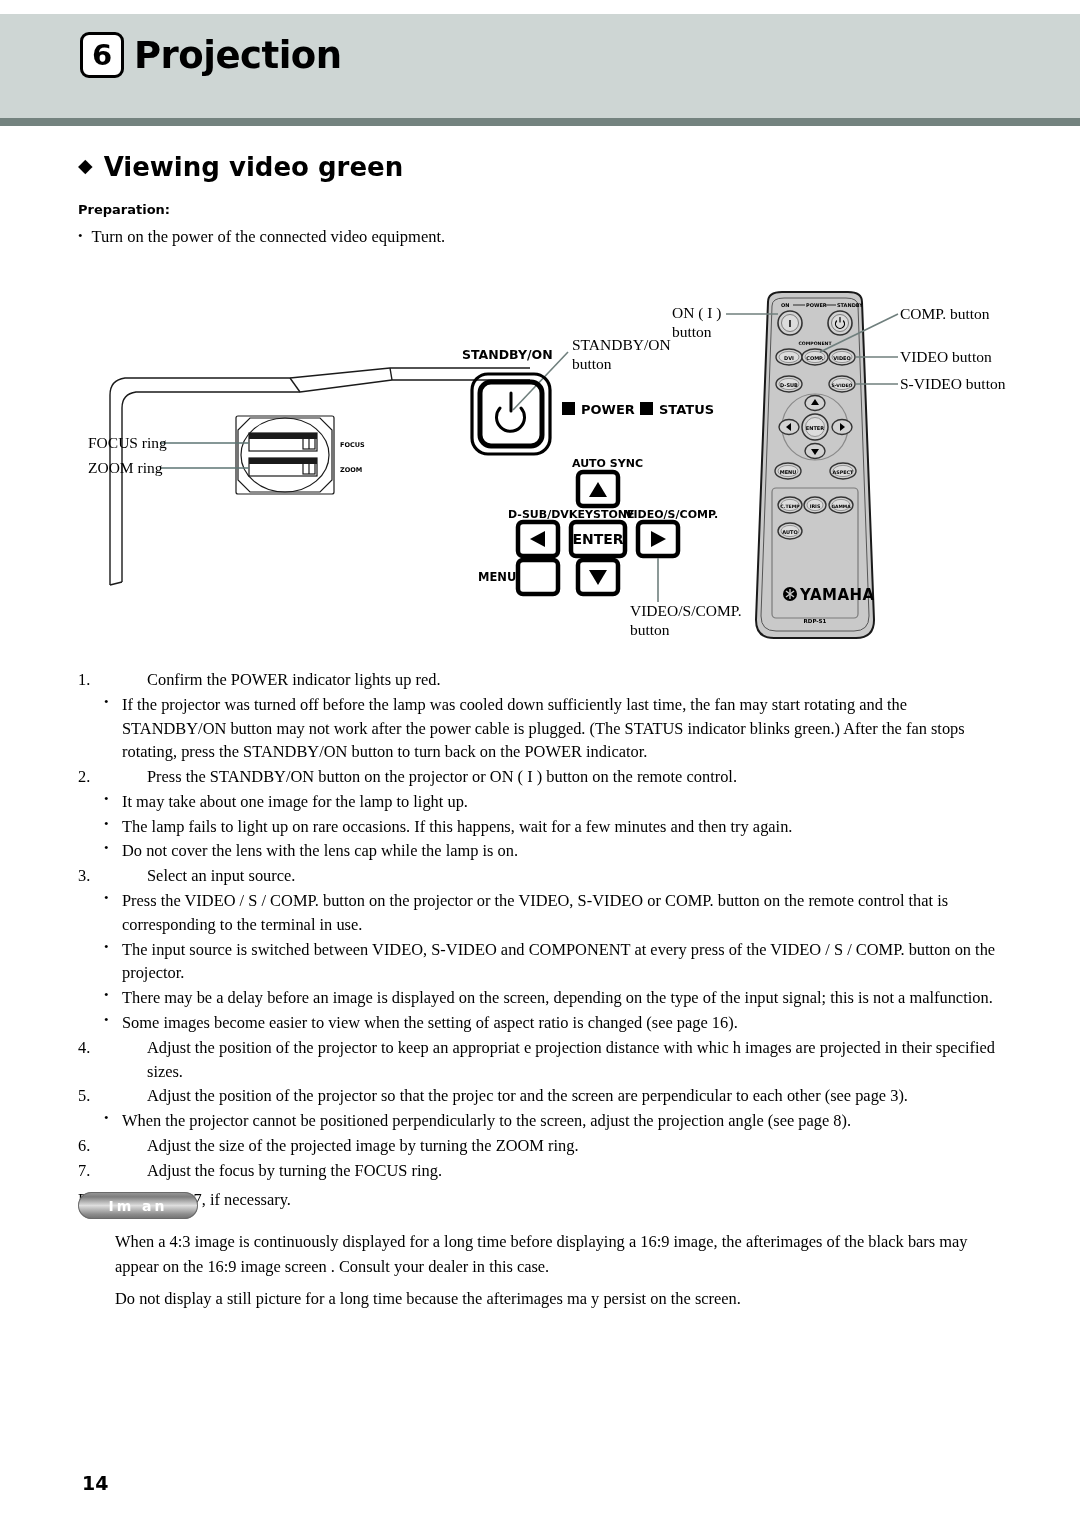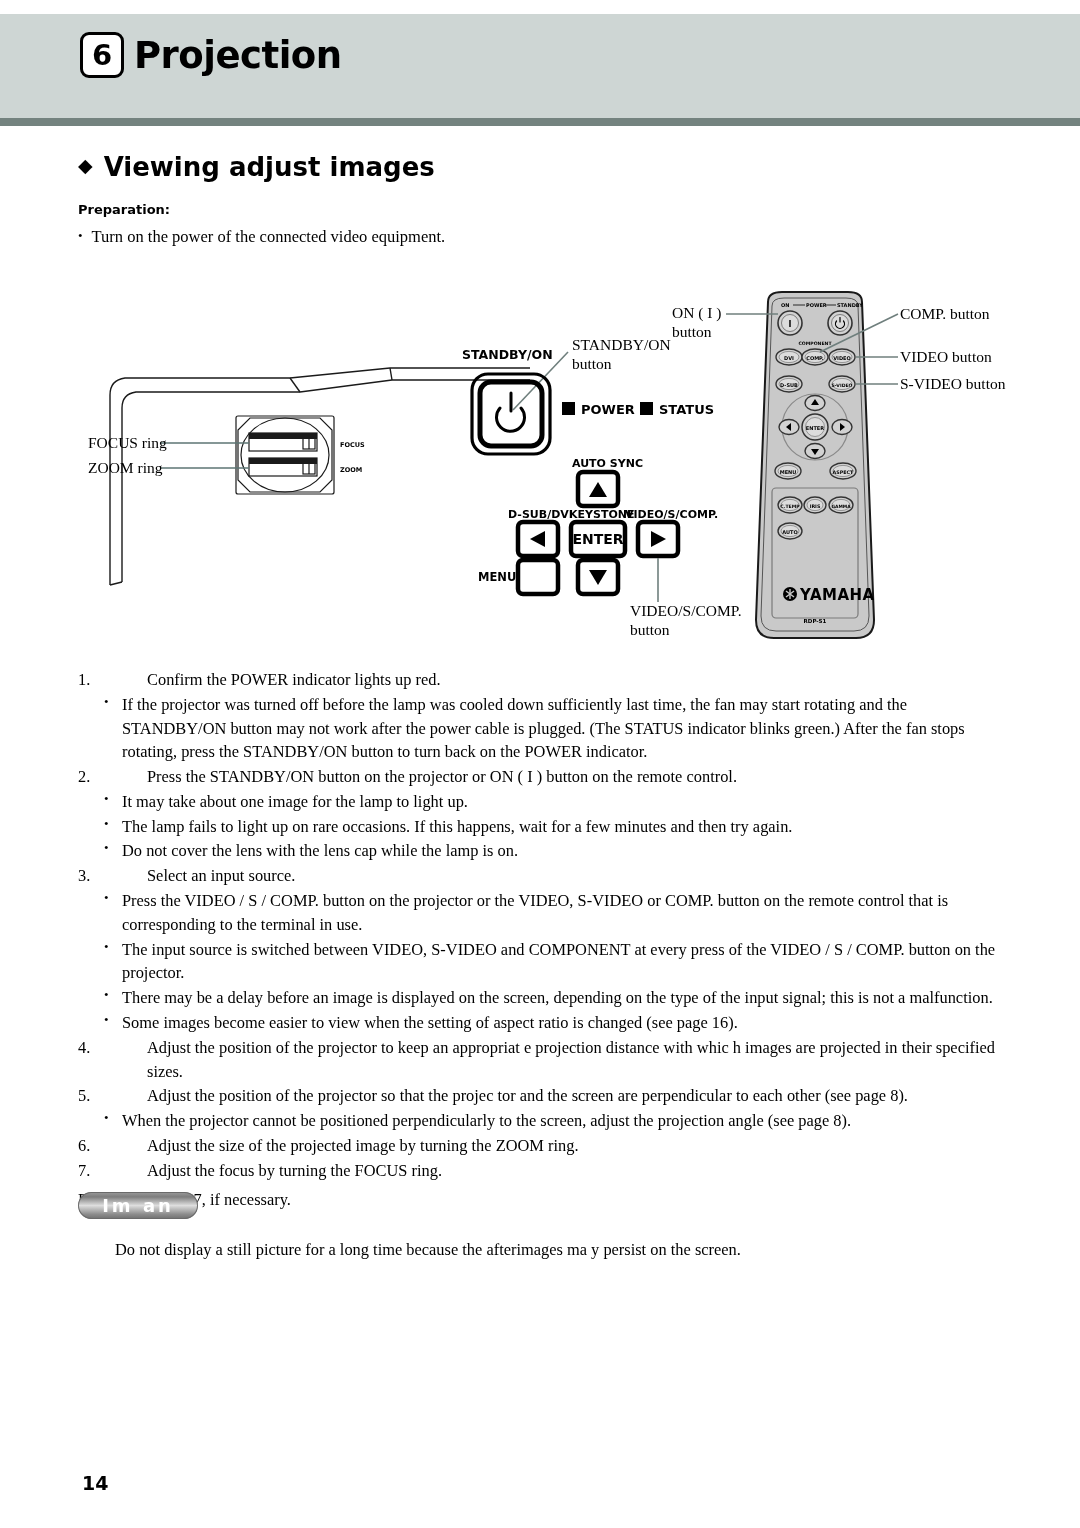--- a/index.html
+++ b/index.html
@@ -59,21 +59,21 @@
   .step .t{flex:1;margin-left:44px;}
   .sub{display:flex;margin:1px 0 1px 26px;line-height:1.45;}
   .sub .b{width:18px;flex:none;font-size:13px;}
   .sub .t{flex:1;}
   .plain{line-height:1.45;margin-top:6px;}
 
   
   .note-badge{
     position:absolute;left:78px;top:1192px;width:120px;height:27px;border-radius:14px;
     background:linear-gradient(to bottom,#9b9b9b 0%,#7d7d7d 18%,#dedede 50%,#8d8d8d 82%,#6f6f6f 100%);
-    color:#fff;font-family:"DejaVu Sans", sans-serif;font-weight:bold;font-size:18px;
+    color:#fff;font-family:"DejaVu Sans", sans-serif;font-weight:bold;font-size:14px;
     display:flex;align-items:center;justify-content:center;letter-spacing:3px;
     box-shadow:inset 0 0 0 1px #6a6a6a;
   }
   .note-body{position:absolute;left:115px;top:1230px;width:900px;font-size:16.4px;line-height:1.5;}
 
   
   .pagenum{
     position:absolute;left:70px;top:1472px;
     font-family:"DejaVu Sans", sans-serif;font-weight:bold;font-size:19px;margin-left:12px;
   }
@@ -89,21 +89,21 @@
 
   <div class="chapter-header"></div>
   <div class="chapter-rule"></div>
   <div class="chapter-inner">
     <div class="chapter-num">6</div>
     <div class="chapter-title">Projection</div>
   </div>
 
   <div class="section-head">
     <span class="diamond">◆</span>
-    <span>Viewing adjust images</span>
+    <span>Viewing video green</span>
   </div>
   <div class="prep-head">Preparation:</div>
   <div class="prep-bullet">
     <span class="b">•</span>
     <span>Turn on the power of the connected video equipment.</span>
   </div>
 
   <div class="figure">
     <svg class="fig" width="1080" height="385" viewBox="0 0 1080 385" xmlns="http://www.w3.org/2000/svg">
 
@@ -371,37 +371,38 @@
       <div class="sub">
         <span class="b">•</span>
         <span class="t">Some images become easier to view when the setting of aspect ratio is changed (see page 16).</span>
       </div>
       <div class="step">
         <span class="n">4.</span>
         <span class="t">Adjust the position of the projector to keep an appropriat      e projection distance with whic   h images are projected in their specified sizes.</span>
       </div>
       <div class="step">
         <span class="n">5.</span>
-        <span class="t">Adjust the position of the projector so that the projec      tor and the screen are perpendicular to each other (see page 8).</span>
+        <span class="t">Adjust the position of the projector so that the projec      tor and the screen are perpendicular to each other (see page 3).</span>
       </div>
       <div class="sub">
         <span class="b">•</span>
         <span class="t">When the projector cannot be positioned perpendicularly to the screen, adjust the projection angle (see page 8).</span>
       </div>
       <div class="step">
         <span class="n">6.</span>
         <span class="t">Adjust the size of the projected image by turning the ZOOM ring.</span>
       </div>
       <div class="step">
         <span class="n">7.</span>
         <span class="t">Adjust the focus by turning the FOCUS ring.</span>
       </div>
       <div class="plain">Repeat steps 4 to 7, if necessary.</div>
     </div>
 
   <div class="note-badge">Im    an</div>
   <div class="note-body" id="note-container">
+      <div style="margin-bottom: 2px;">When a 4:3 image is continuously displayed for a long time before displaying a 16:9 image, the afterimages of the black bars may appear on the 16:9 image screen      . Consult your dealer in this case.</div>
       <div style="margin-bottom: 2px; margin-top: 8px;">Do not display a still picture for a long time      because the afterimages ma      y persist on the screen.</div>
     </div>
 
   <div class="pagenum">14</div>
 
 </div>
 
 </body></html>

